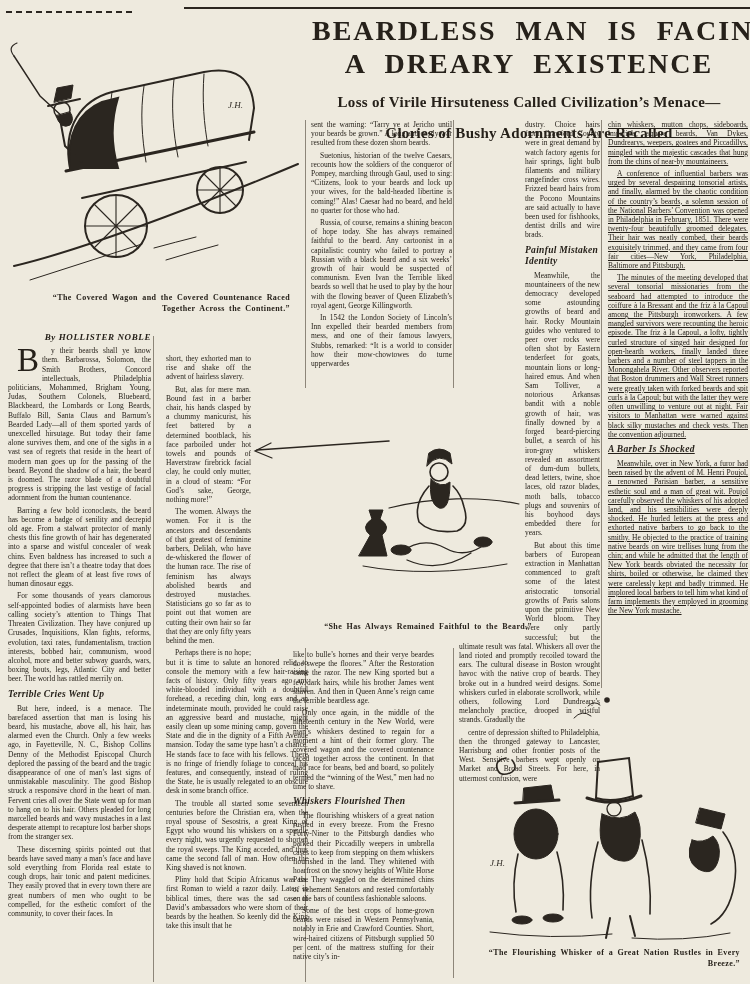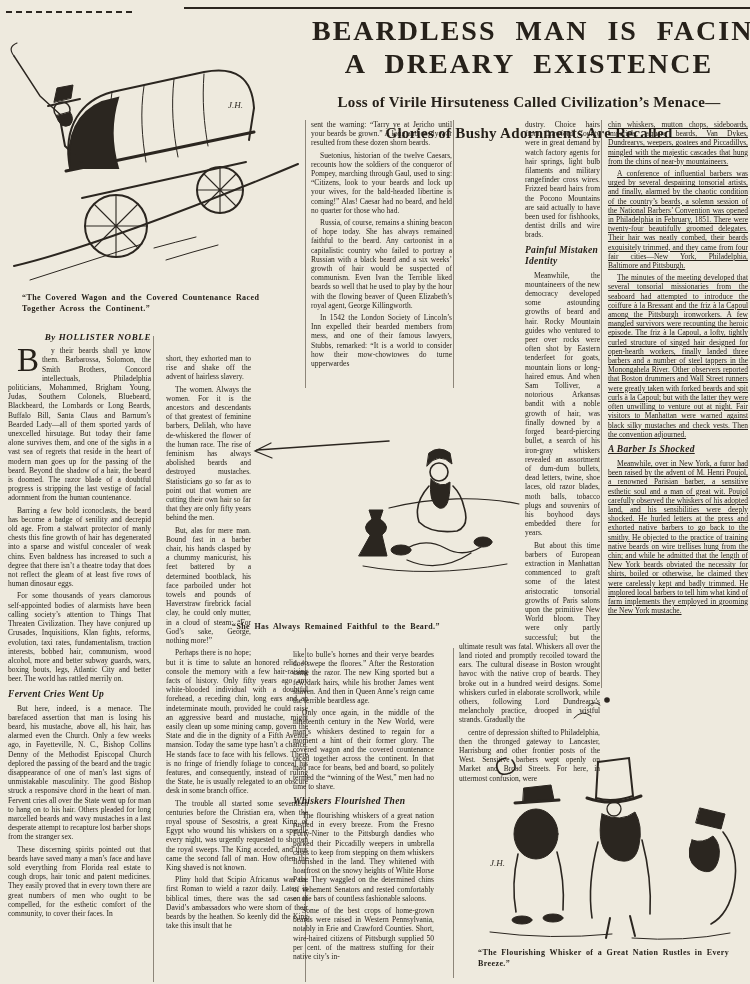--- a/index.html
+++ b/index.html
@@ -38,21 +38,21 @@
   .dropcap{
     float:left;font-size:33px;line-height:27px;padding:1px 3px 0 0;font-weight:400;
   }
   .cutout{display:block;}
   .cutout.r{float:right;}
   .cutout.l{float:left;}
   
   .illus{position:absolute;}
   .illus svg{display:block;width:100%;height:100%;}
   .caption{
-    position:absolute;text-align:left;font-weight:700;
+    position:absolute;text-align:right;font-weight:700;
     font-size:8px;line-height:10.5px;letter-spacing:.4px;word-spacing:2px;
   }
   .sig{font-style:italic;font-size:9px;fill:#2b2620;font-family:"Liberation Serif",serif;}
 </style>
 </head>
 <body>
 
 <div id="sheet">
 
   <div class="rule-h dashed" style="left:6px;top:11px;width:126px;"></div>
@@ -156,30 +156,30 @@
   <div class="rule-v" style="left:305px;top:648px;height:334px;"></div>
   <div class="rule-v" style="left:453px;top:120px;height:268px;"></div>
   <div class="rule-v" style="left:453px;top:648px;height:330px;"></div>
   <div class="rule-v" style="left:601px;top:120px;height:568px;"></div>
 
   <div class="col" style="left:8px;top:333px;width:143px;height:649px;">
     <h4 class="byline">By HOLLISTER NOBLE</h4>
   <p class="para"><span class="dropcap">B</span>y their beards shall ye know them. Barbarossa, Solomon, the Smith Brothers, Concord intellectuals, Philadelphia politicians, Mohammed, Brigham Young, Judas, Southern Colonels, Bluebeard, Blackbeard, the Lombards or Long Beards, Buffalo Bill, Santa Claus and Barnum’s Bearded Lady—all of them sported yards of unexcelled hirsutage. But today their fame alone survives them, and one of the sighs in a vast sea of regrets that reside in the heart of modern man goes up for the passing of the beard. Beyond the shadow of a hair, the beard is doomed. The razor blade of a doubtful progress is stripping the last vestige of facial adornment from the human countenance.</p>
       <p class="para">Barring a few bold iconoclasts, the beard has become a badge of senility and decrepid old age. From a stalwart protector of manly chests this fine growth of hair has degenerated into a sparse and wistful concealer of weak chins. Even baldness has increased to such a degree that there isn’t a theatre today that does not reflect the gleam of at least five rows of human dinosaur eggs.</p>
       <p class="para">For some thousands of years clamorous self-appointed bodies of alarmists have been calling society’s attention to Things That Threaten Civilization. They have conjured up Crusades, Inquisitions, Klan fights, reforms, evolution, taxi rates, fundamentalism, traction interests, bobbed hair, communism, wood alcohol, more and better subway guards, wars, boxing bouts, legs, Atlantic City and better beer. The world has rattled merrily on.</p>
-      <h3 class="subhead">Fervent Cries Went Up</h3>
+      <h3 class="subhead">Terrible Cries Went Up</h3>
       <p class="para">But here, indeed, is a menace. The barefaced assertion that man is losing his beard, his mustache, above all, his hair, has alarmed even the Church. Only a few weeks ago, in Fayetteville, N. C., Bishop Collins Denny of the Methodist Episcopal Church deplored the passing of the beard and the tragic disappearance of one of man’s last signs of unmistakable masculinity. The good Bishop struck a responsive chord in the heart of man. Fervent cries all over the State went up for man to hang on to his hair. Others pleaded for long marcelled beards and wavy mustaches in a last desperate attempt to recapture lost barber shops from the stranger sex.</p>
       <p class="para">These discerning spirits pointed out that beards have saved many a man’s face and have sold everything from Florida real estate to cough drops, hair tonic and patent medicines. They easily proved that in every town there are great numbers of men who ought to be compelled, for the esthetic comfort of the community, to cover their faces. In</p>
     </div>
 
   <div class="col" style="left:166px;top:342px;width:142px;height:640px;margin-top:12px;">
     <span class="cutout r" style="width:57px;height:240px;margin-top:58px;"></span>
   <p class="para ni">short, they exhorted man to rise and shake off the advent of hairless slavery.</p>
+      <p class="para">But, alas for mere man. Bound fast in a barber chair, his hands clasped by a chummy manicurist, his feet battered by a determined bootblack, his face parboiled under hot towels and pounds of Haverstraw firebrick facial clay, he could only mutter, in a cloud of steam: “For God’s sake, George, nothing more!”</p>
       <p class="para">The women. Always the women. For it is the ancestors and descendants of that greatest of feminine barbers, Delilah, who have de-whiskered the flower of the human race. The rise of feminism has always abolished beards and destroyed mustaches. Statisticians go so far as to point out that women are cutting their own hair so far that they are only fifty years behind the men.</p>
-      <p class="para">But, alas for mere man. Bound fast in a barber chair, his hands clasped by a chummy manicurist, his feet battered by a determined bootblack, his face parboiled under hot towels and pounds of Haverstraw firebrick facial clay, he could only mutter, in a cloud of steam: “For God’s sake, George, nothing more!”</p>
       <p class="para">Perhaps there is no hope; but it is time to salute an honored relic, to console the memory with a few hair-raising facts of history. Only fifty years ago any white-blooded individual with a doubtful forehead, a receding chin, long ears and an indeterminate mouth, provided he could raise an aggressive beard and mustache, might easily clean up some mining camp, govern the State and die in the dignity of a Fifth Avenue mansion. Today the same type hasn’t a chance. He stands face to face with his fellows. There is no fringe of friendly foliage to conceal his features, and consequently, instead of ruling the State, he is usually relegated to an obscure desk in some branch office.</p>
       <p class="para">The trouble all started some seventeen centuries before the Christian era, when the royal spouse of Sesostris, a great King of Egypt who wound his whiskers on a spindle every night, was urgently requested to shorten the royal sweeps. The King acceded, and thus came the second fall of man. How often the King shaved is not known.</p>
       <p class="para">Pliny hold that Scipio Africanus was the first Roman to wield a razor daily. Later, in biblical times, there was the sad case of David’s ambassadors who were shorn of their beards by the heathen. So keenly did the King take this insult that he</p>
     </div>
 
   <div class="col" style="left:311px;top:120px;width:141px;height:266px;">
       <p class="para ni">sent the warning: “Tarry ye at Jericho until your beards be grown.” A long and costly war resulted from these dozen shorn beards.</p>
       <p class="para">Suetonius, historian of the twelve Caesars, recounts how the soldiers of the conqueror of Pompey, marching through Gaul, used to sing: “Citizens, look to your beards and lock up your wives, for the bald-headed libertine is coming!” Alas! Caesar had no beard, and held no quarter for those who had.</p>
       <p class="para">Russia, of course, remains a shining beacon of hope today. She has always remained faithful to the beard. Any cartoonist in a capitalistic country who failed to portray a Russian with a black beard and a six weeks’ growth of hair would be suspected of communism. Even Ivan the Terrible liked beards so well that he used to play by the hour with the flowing beaver of Queen Elizabeth’s royal agent, George Killingworth.</p>
       <p class="para">In 1542 the London Society of Lincoln’s Inn expelled their bearded members from mess, and one of their famous lawyers, Stubbs, remarked: “It is a world to consider how their mow-chowtowes do turne upperwardes</p>

